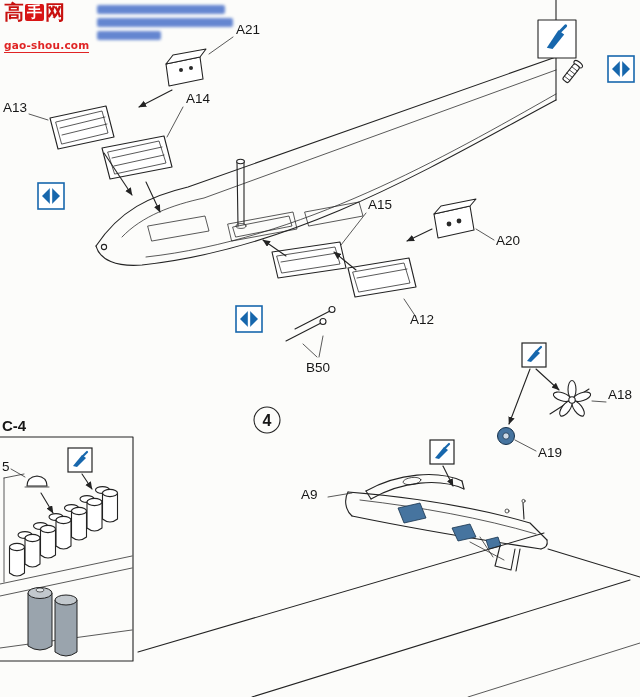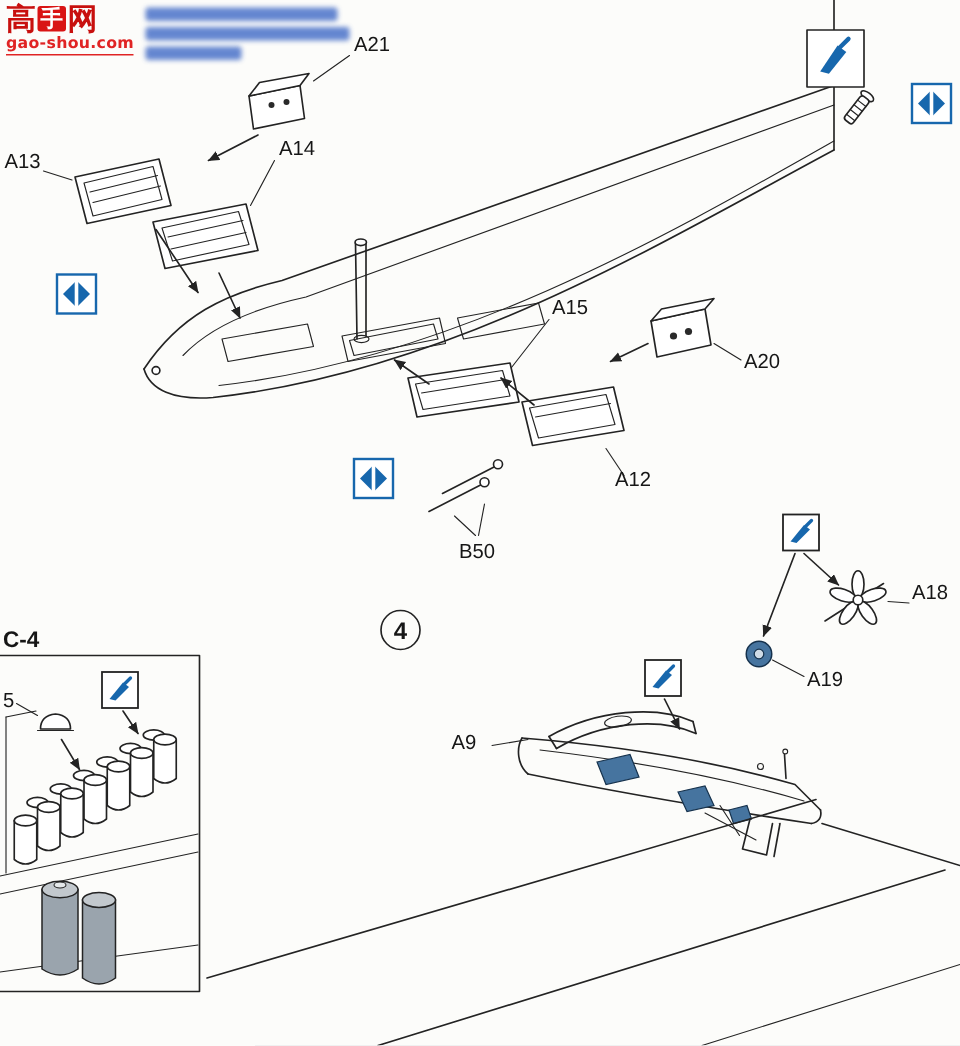--- a/index.html
+++ b/index.html
@@ -4,21 +4,21 @@
 <style>
   html,body{margin:0;padding:0}
   body{background:#dddddd}
   .page{position:relative;width:640px;height:697px;background:#fcfcfa;overflow:hidden;font-family:"Liberation Sans",sans-serif}
   svg.art{position:absolute;left:0;top:0}
   
   .watermark{position:absolute;left:4px;top:2px;z-index:6;line-height:1}
   .wm-row{display:flex;align-items:center}
   .wm-char{color:#c8100e;font-weight:bold;font-size:20px;font-family:"DejaVu Sans",sans-serif}
   .wm-tile{display:inline-block;background:#d91414;color:#fff;font-weight:bold;font-size:15px;padding:1px 2px;margin:0 1px;border-radius:2px;font-family:"DejaVu Sans",sans-serif}
-  .wm-url{display:block;margin-top:2px;color:#e02424;font-size:10.5px;font-weight:bold;letter-spacing:.2px;border-bottom:1.5px solid #e02424;padding-bottom:1px;font-family:"DejaVu Sans",sans-serif}
+  .wm-url{display:block;margin-top:18px;color:#e02424;font-size:10.5px;font-weight:bold;letter-spacing:.2px;border-bottom:1.5px solid #e02424;padding-bottom:1px;font-family:"DejaVu Sans",sans-serif}
   
   .blur-note{position:absolute;left:97px;top:5px;z-index:5;filter:blur(1.7px);opacity:.8}
   .blur-line{background:#3f69c6;border-radius:2px;height:9px;margin-bottom:4px}
   .bl1{width:128px}.bl2{width:136px}.bl3{width:64px}
   
   .ln{fill:none;stroke:#232323;stroke-width:1.1;stroke-linecap:round;stroke-linejoin:round}
   .lt{stroke-width:.75}
   .fw{fill:#fff;stroke:#232323;stroke-width:1.1;stroke-linejoin:round}
   .hole{fill:#2a2a2a;stroke:none}
   .lbl{font-family:"Liberation Sans",sans-serif;font-size:13.5px;fill:#161616}

